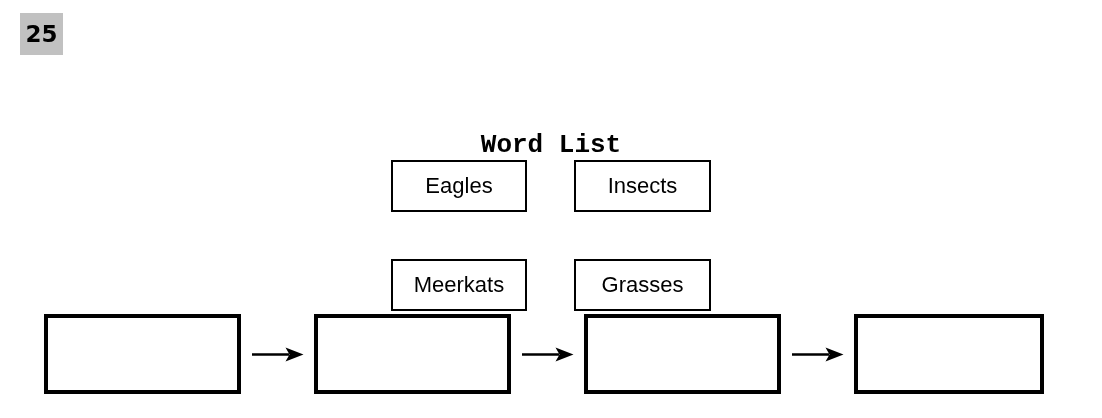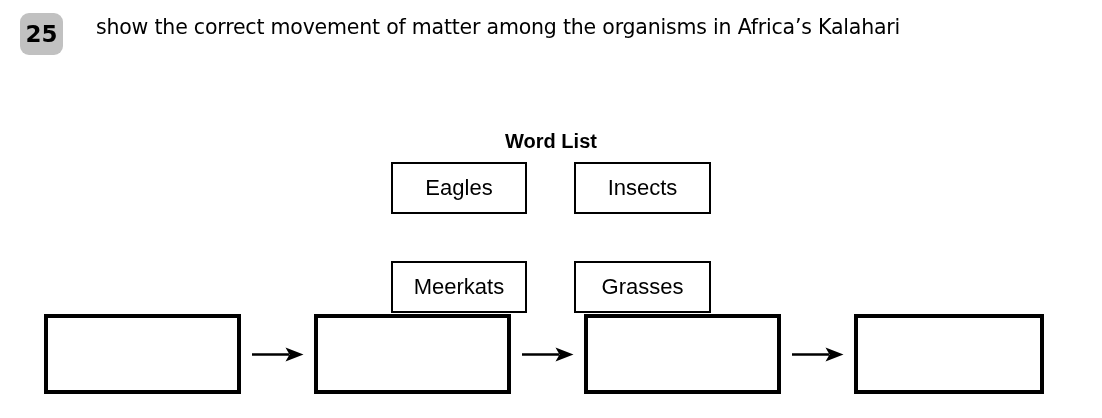--- a/index.html
+++ b/index.html
@@ -20,21 +20,20 @@
     align-items: flex-start;
   }
   .qnum {
     flex: none;
     width: 43px; height: 42px;
     margin-top: 3px;
     background: #c1c1c1;
     display: flex; align-items: center; justify-content: center;
     font-weight: bold;
     font-size: 23px;
-    border-radius: 9px;
   }
   .qtext {
     margin-left: 33px;
     font-size: 20.5px;
     line-height: 30px;
     letter-spacing: -0.2px;
     padding-top: 2px;
   }
   .qline { white-space: nowrap; }
   .marks {
@@ -44,24 +43,23 @@
   }
 
   
   .wordlist {
     position: absolute;
     top: 130px;
     left: 0; right: 0;
     text-align: center;
   }
   .wordlist-title {
-    font-family: Liberation Sans, sans-serif;
+    font-family: Liberation Mono, monospace;
     font-weight: bold;
-    font-size: 20px;
-    margin-bottom: 9px;
+    font-size: 26px;
   }
   .word-grid {
     display: grid;
     grid-template-columns: 136px 137px;
     column-gap: 28px;
     row-gap: 18px;
     width: max-content;
     margin: 0 auto;
     gap: 47px;
   }
@@ -93,21 +91,20 @@
     width: 73px;
     display: flex; align-items: center; justify-content: center;
   }
 </style>
 </head>
 <body>
 
 <div class="question-row">
   <div class="qnum">25</div>
   <div class="qtext">
-    <div class="qline">show the correct movement of matter among the organisms in Africa’s Kalahari</div>
   </div>
 </div>
 
 <div class="wordlist">
   <div class="wordlist-title">Word List</div>
   <div class="word-grid">
     <div class="word-box">Eagles</div>
     <div class="word-box">Insects</div>
     <div class="word-box">Meerkats</div>
     <div class="word-box">Grasses</div>

